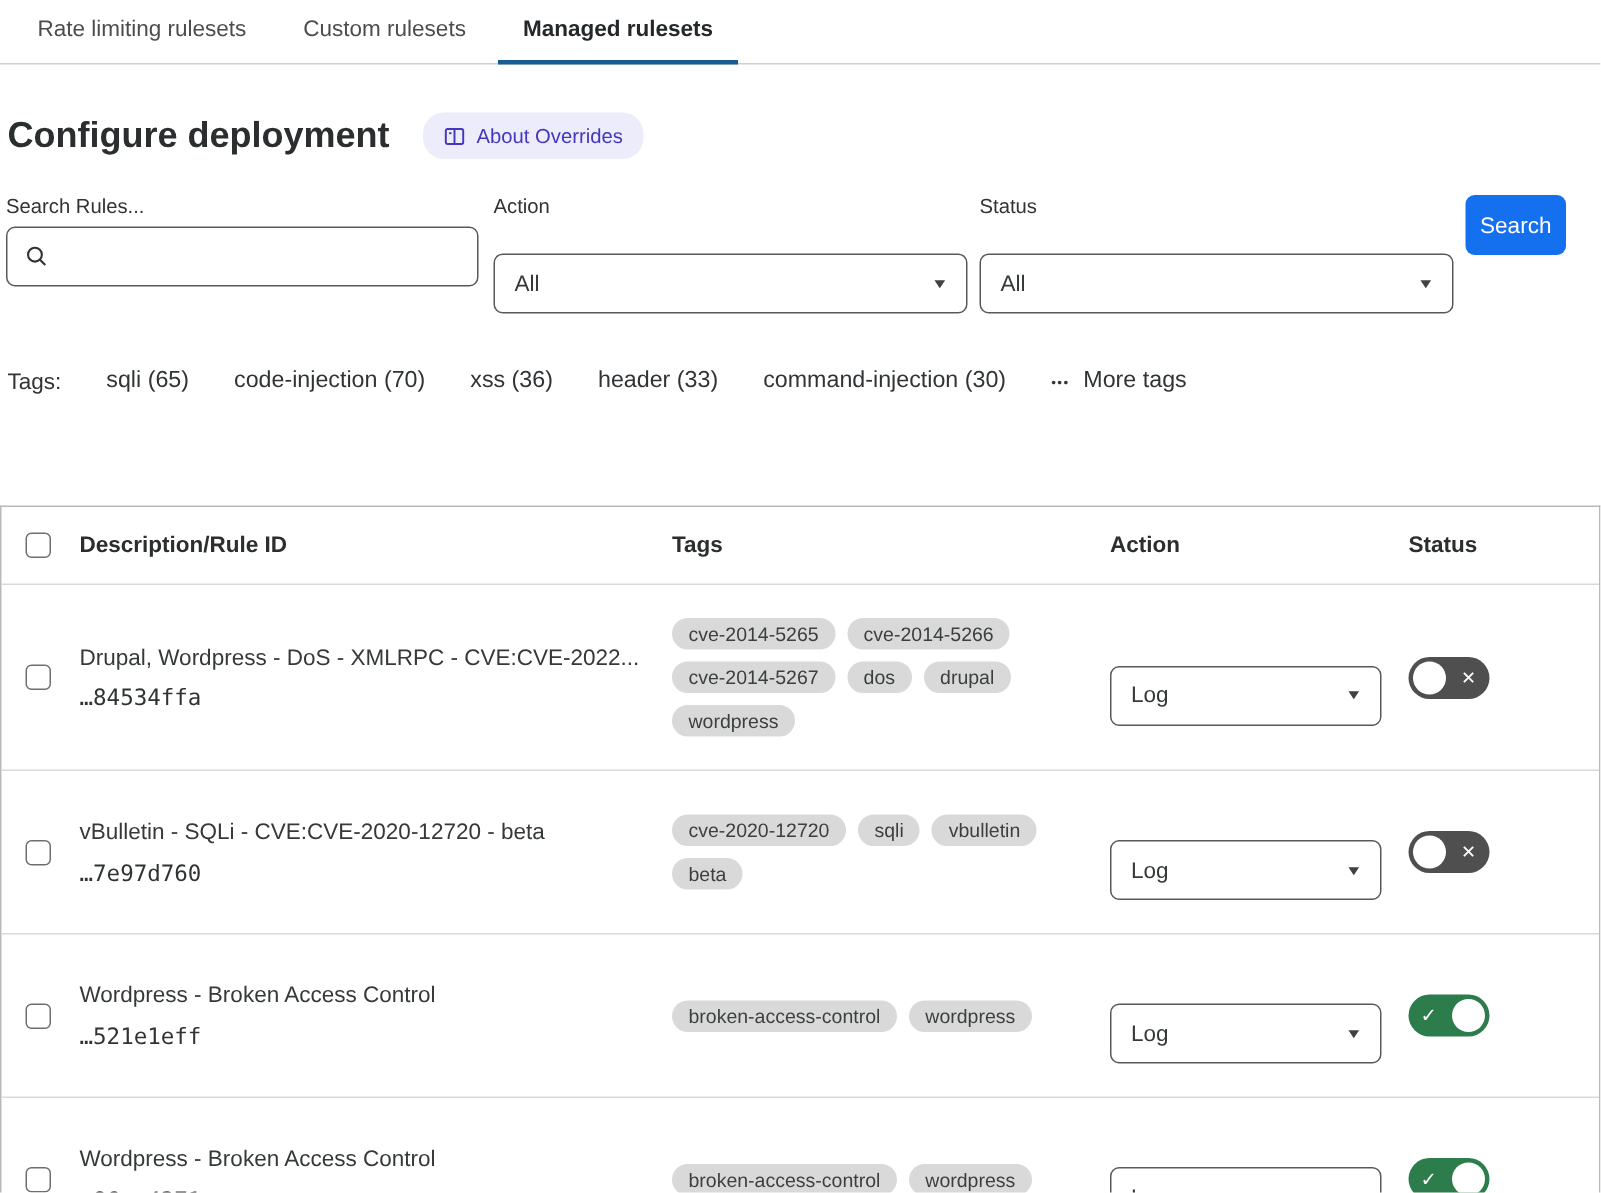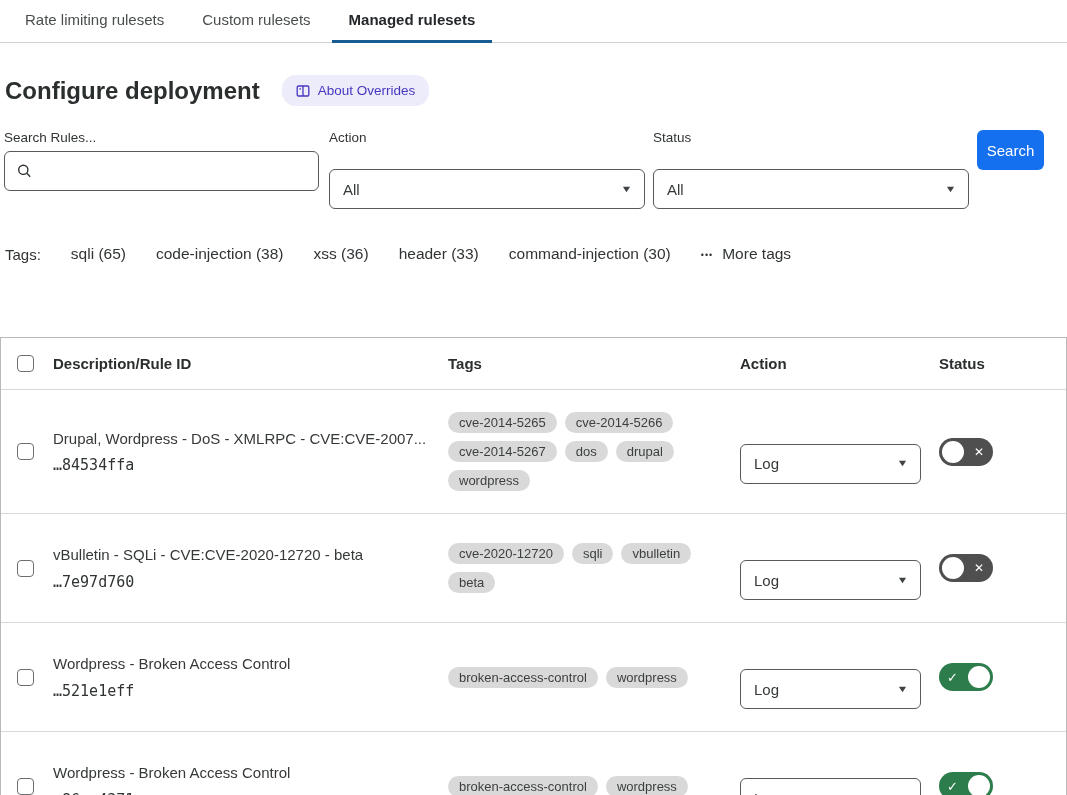--- a/index.html
+++ b/index.html
@@ -176,21 +176,21 @@
       <span>All</span>
       <span class="caret">▼</span>
     </div>
   </div>
   <button class="btn">Search</button>
 </div>
 
 <div class="tagsbar">
   <span class="tagslabel">Tags:</span>
   <a>sqli (65)</a>
-  <a>code-injection (38)</a>
+  <a>code-injection (70)</a>
   <a>xss (36)</a>
   <a>header (33)</a>
   <a>command-injection (30)</a>
   <a class="more">
     <span class="dots">•••</span>
     <span>More tags</span>
   </a>
 </div>
 
 <div class="table">
@@ -203,21 +203,21 @@
     <div>Tags</div>
     <div>Action</div>
     <div>Status</div>
   </div>
 
   <div class="trow body-row">
     <div class="c-check">
         <span class="checkbox"></span>
       </div>
     <div class="c-desc">
-      <div class="desc">Drupal, Wordpress - DoS - XMLRPC - CVE:CVE-2007...</div>
+      <div class="desc">Drupal, Wordpress - DoS - XMLRPC - CVE:CVE-2022...</div>
       <div class="ruleid">…84534ffa</div>
     </div>
     <div class="c-tags">
       <span class="pill">cve-2014-5265</span>
       <span class="pill">cve-2014-5266</span>
       <span class="pill">cve-2014-5267</span>
       <span class="pill">dos</span>
       <span class="pill">drupal</span>
       <span class="pill">wordpress</span>
     </div>

